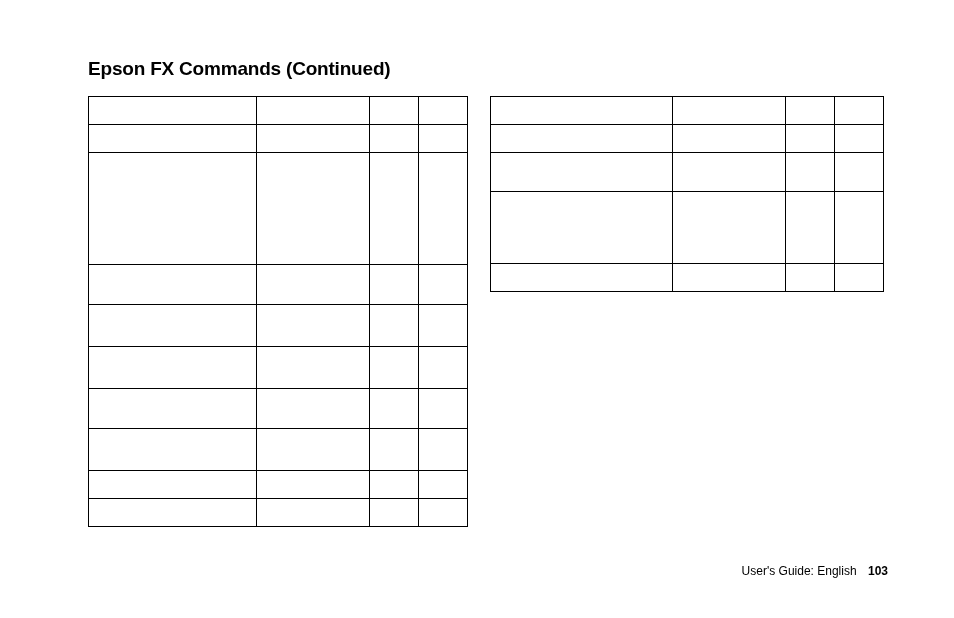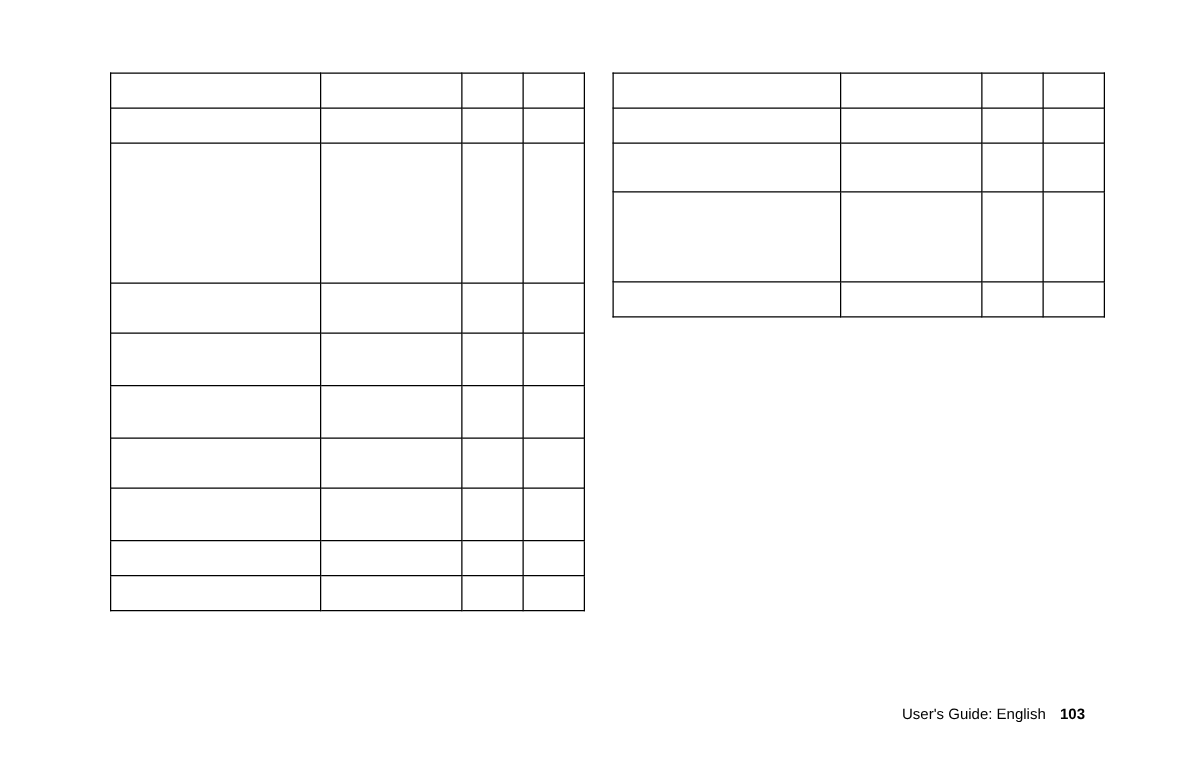--- a/index.html
+++ b/index.html
@@ -37,32 +37,33 @@
   .left-table .c3 { width: 50px; }
   .left-table .c4 { width: 50px; }
   
   .right-table .c1 { width: 186px; }
   .right-table .c2 { width: 116px; }
   .right-table .c3 { width: 50px; }
   .right-table .c4 { width: 50px; }
   .footer {
     position: absolute;
     bottom: 40px;
-    right: 86px;
+    right: 66px;
     font-size: 12px;
   }
   .footer .num {
     font-weight: bold;
     margin-left: 8px;
   }
 </style>
 </head>
 <body>
 
 <div class="page">
+  <h1 class="heading">Epson FX Commands (Continued)</h1>
   <div class="tables-wrap">
     <table class="left-table">
       <tbody id="left-body">
           <tr>
             <td class="c1" style="height: 28px;"></td>
             <td class="c2" style="height: 28px;"></td>
             <td class="c3" style="height: 28px;"></td>
             <td class="c4" style="height: 28px;"></td>
           </tr>
           <tr>

